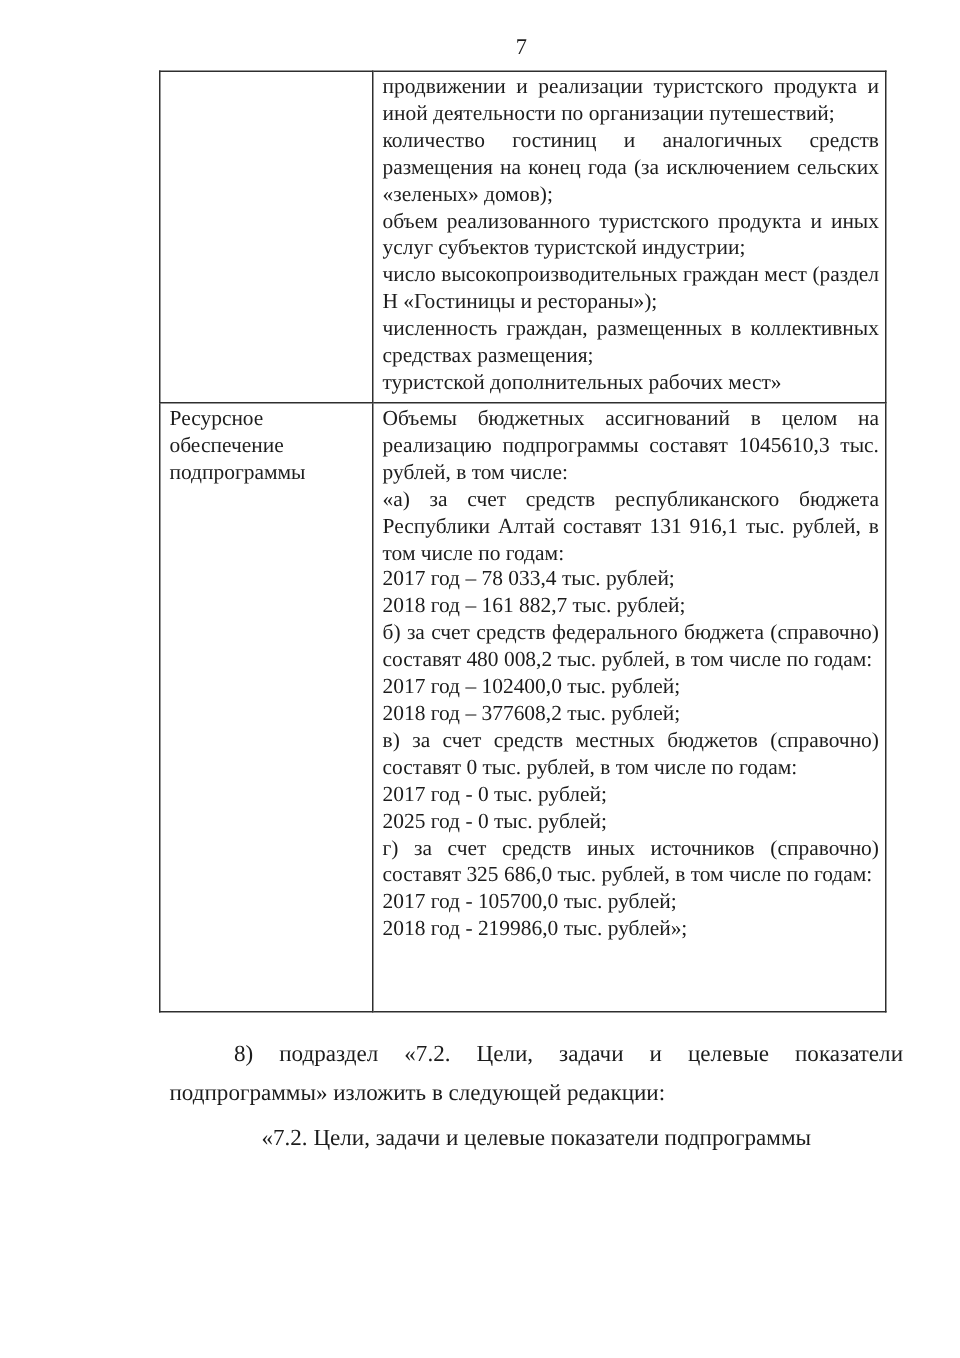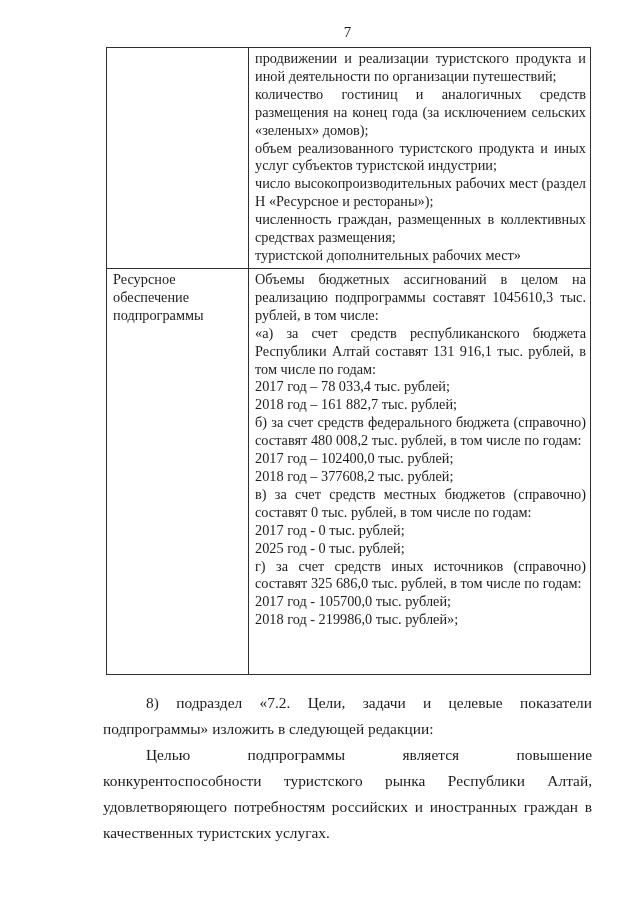--- a/index.html
+++ b/index.html
@@ -36,21 +36,21 @@
     padding: 2px 4px 2px 6px;
   }
   .col-label { width: 142px; }
   .col-content { width: 342px; }
   .row1 { height: 221px; }
   .row2 { height: 406px; }
   .content-cell .line { text-align: justify; margin: 0; }
   .label-cell { text-align: left; }
   .body-text {
     position: absolute;
-    left: 103px;
+    left: 113px;
     top: 690px;
     width: 489px;
     font-size: 15.4px;
     line-height: 26px;
   }
   .para { margin: 0; text-align: justify; }
   .para.indent { text-indent: 43px; }
   .para.heading { text-align: center; text-indent: 0; margin-top: 4px; }
 </style>
 </head>
@@ -69,21 +69,21 @@
       <tr class="row1">
         <td class="label-cell"></td>
         <td class="content-cell">
 
             <div class="line">продвижении и реализации туристского продукта и иной деятельности по организации путешествий;</div>
 
             <div class="line">количество гостиниц и аналогичных средств размещения на конец года (за исключением сельских «зеленых» домов);</div>
 
             <div class="line">объем реализованного туристского продукта и иных услуг субъектов туристской индустрии;</div>
 
-            <div class="line">число высокопроизводительных рабочих мест (раздел Н «Ресурсное и рестораны»);</div>
+            <div class="line">число высокопроизводительных граждан мест (раздел Н «Гостиницы и рестораны»);</div>
 
             <div class="line">численность граждан, размещенных в коллективных средствах размещения;</div>
 
             <div class="line">туристской дополнительных рабочих мест»</div>
           </td>
       </tr>
       <tr class="row2">
         <td class="label-cell">Ресурсное обеспечение подпрограммы</td>
         <td class="content-cell">
 
@@ -112,16 +112,16 @@
             <div class="line">2017 год - 105700,0 тыс. рублей;</div>
 
             <div class="line">2018 год - 219986,0 тыс. рублей»;</div>
           </td>
       </tr>
     </tbody>
   </table>
 
   <div class="body-text">
     <p class="para indent">8) подраздел «7.2. Цели, задачи и целевые показатели подпрограммы» изложить в следующей редакции:</p>
-    <p class="para indent">Целью подпрограммы является повышение конкурентоспособности туристского рынка Республики Алтай, удовлетворяющего потребностям российских и иностранных граждан в качественных туристских услугах.</p>
+    <p class="para heading">«7.2. Цели, задачи и целевые показатели подпрограммы</p>
   </div>
 
 </div>
 
 </body></html>

